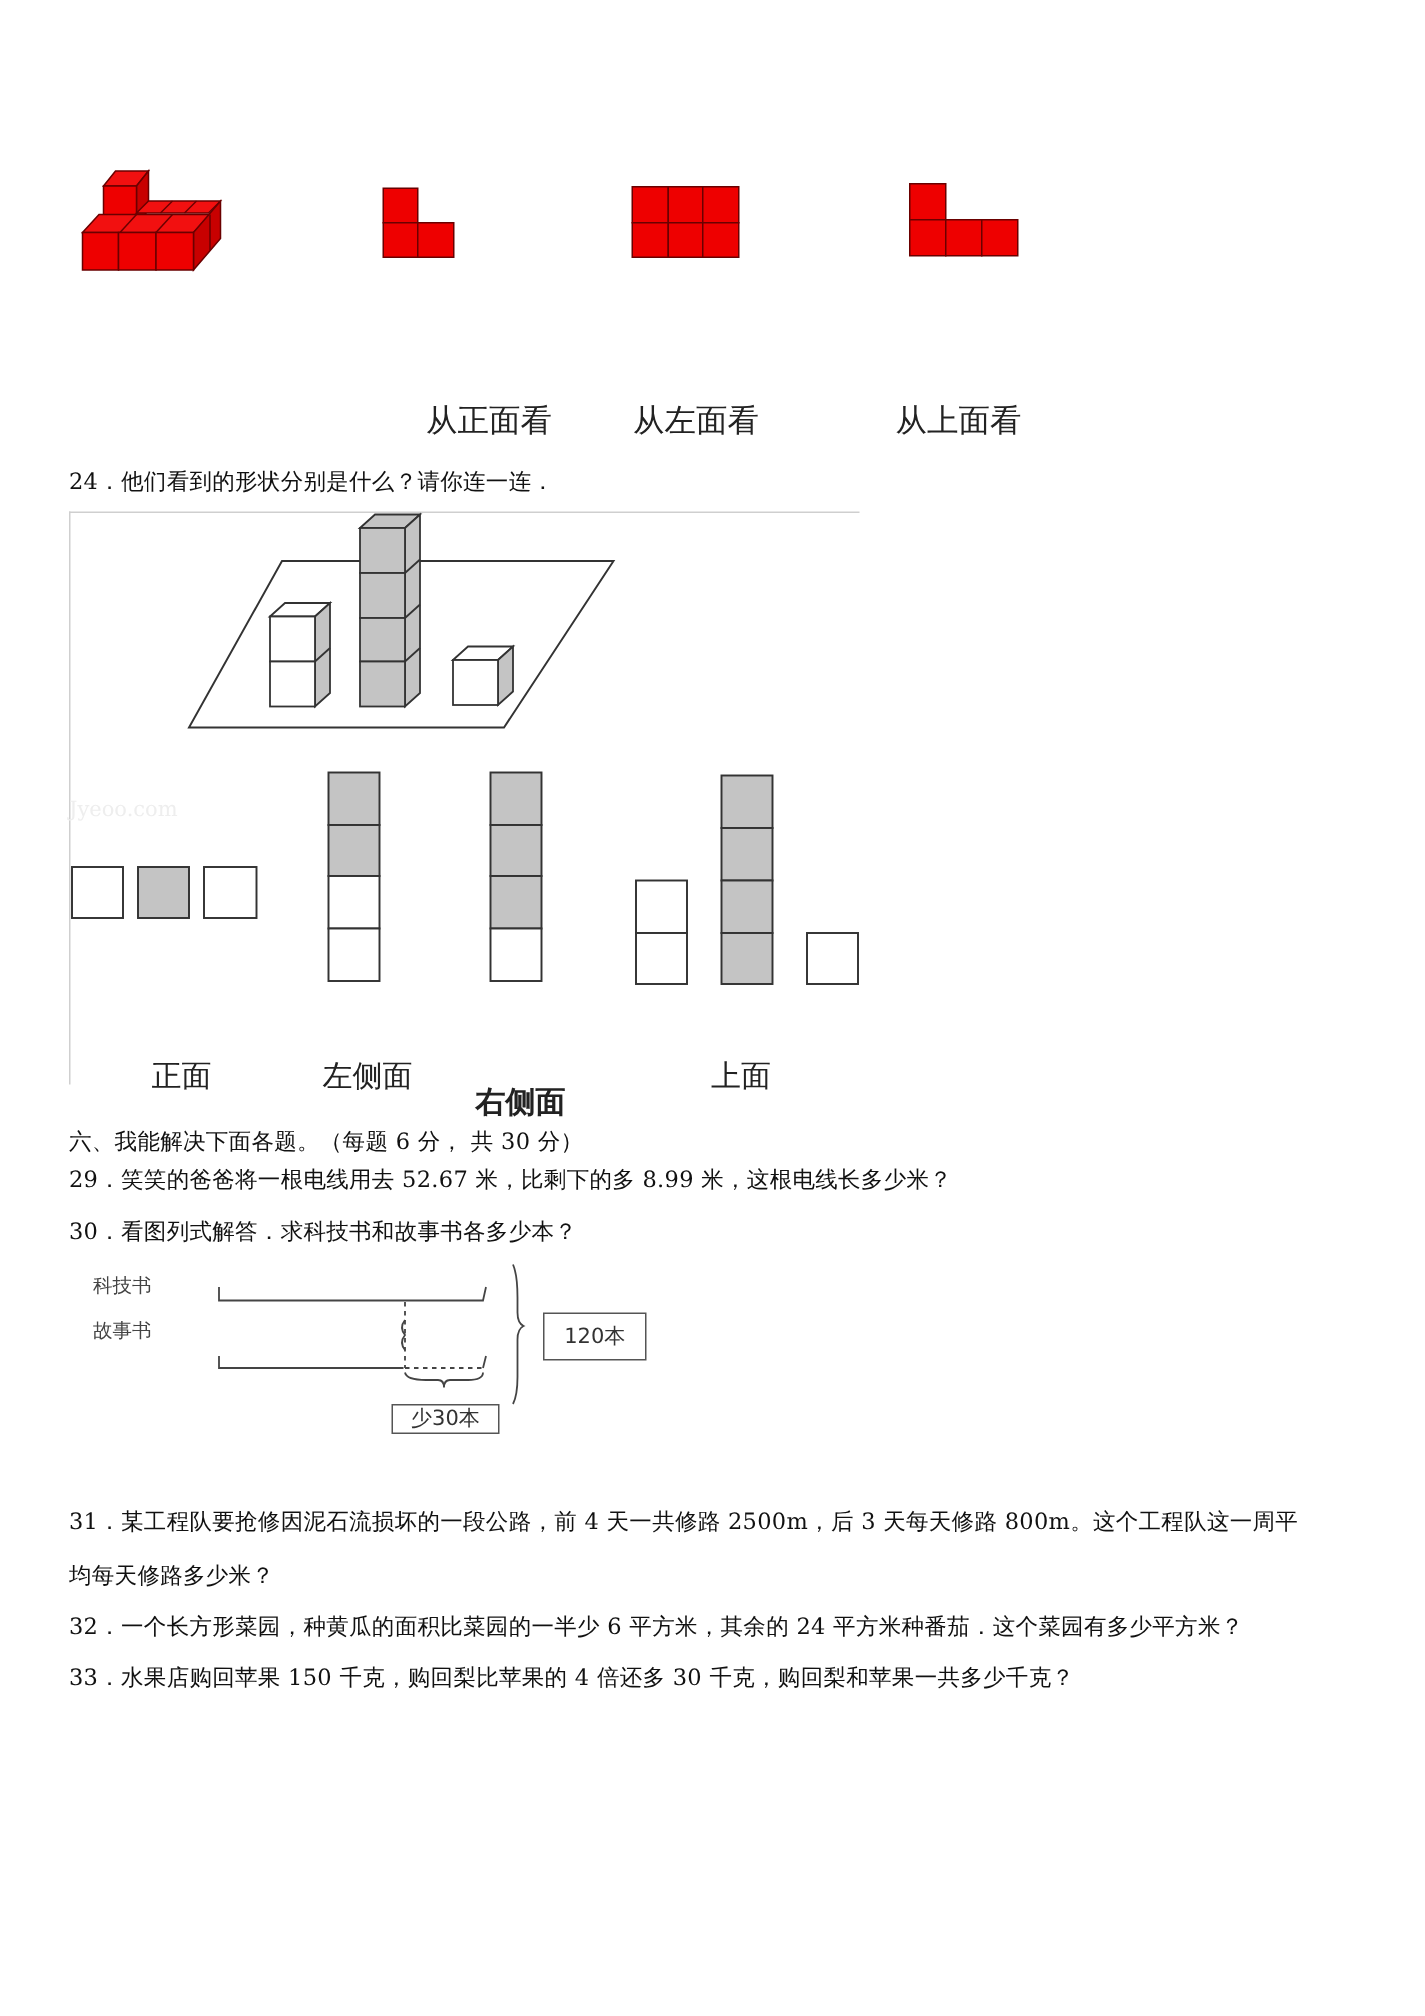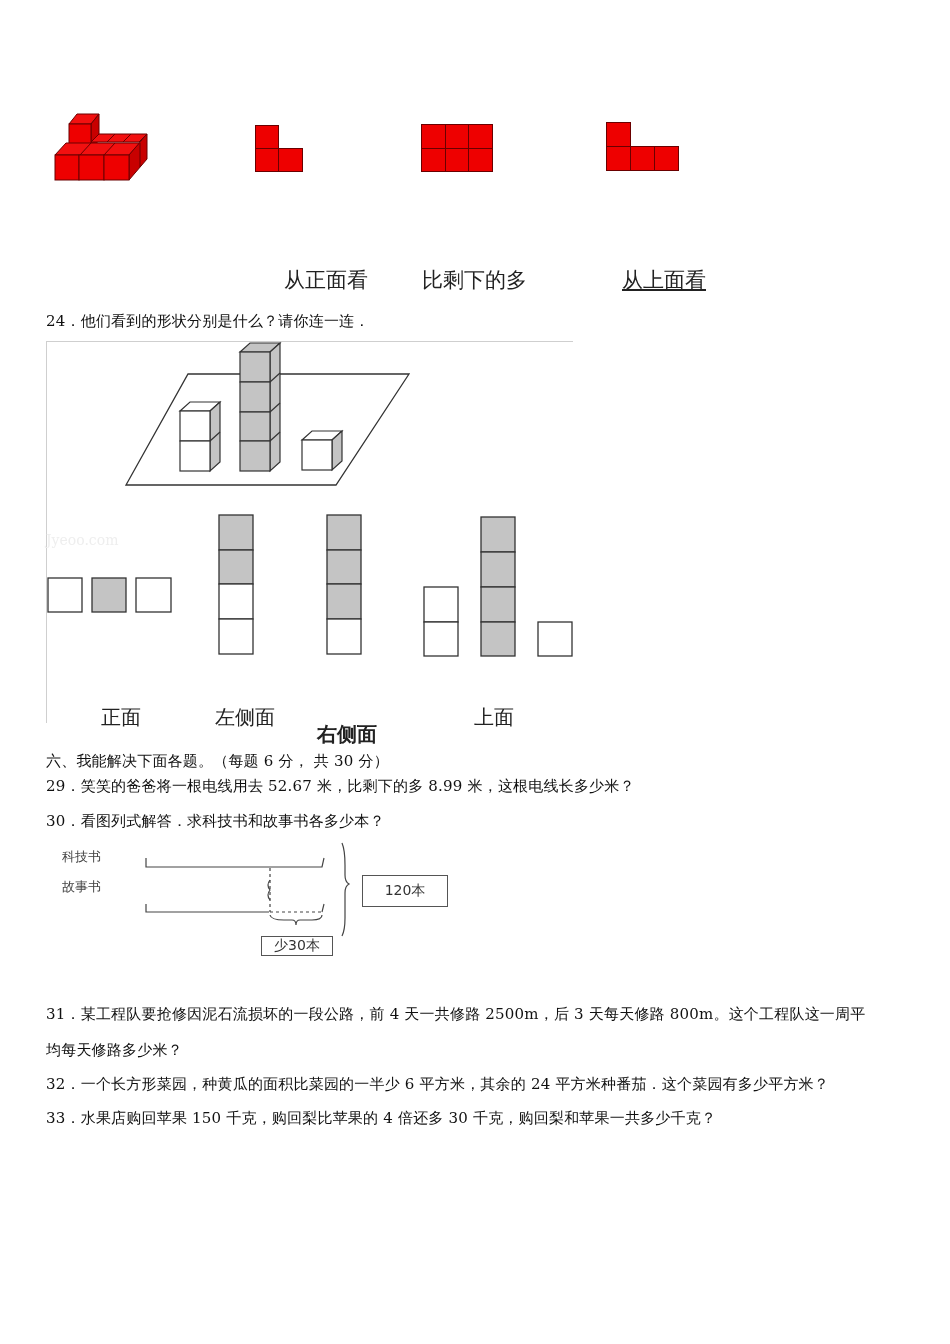--- a/index.html
+++ b/index.html
@@ -66,22 +66,22 @@
   <svg style="left:606px;top:122px;" width="73" height="49" viewBox="0 0 73 49">
     <g stroke="#6a0000" stroke-width="1" fill="#ee0000">
       <rect x="0.5" y="0.5" width="24" height="24"></rect>
       <rect x="0.5" y="24.5" width="24" height="24"></rect>
       <rect x="24.5" y="24.5" width="24" height="24"></rect>
       <rect x="48.5" y="24.5" width="24" height="24"></rect>
     </g>
   </svg>
 
   <div class="cap" style="left:259px;top:266px;margin-left:25px;">从正面看</div>
-  <div class="cap" style="left:422px;top:266px;">比剩下的多</div>
-  <div class="cap" style="left:622px;top:266px;text-decoration:underline;">从上面看</div>
+  <div class="cap" style="left:422px;top:266px;">从左面看</div>
+  <div class="cap" style="left:597px;top:266px;">从上面看</div>
 </div>
 
 <div class="q" style="top:311px;">24．他们看到的形状分别是什么？请你连一连．</div>
 
 <div>
 
   <div class="abs" style="left:46px;top:341px;width:527px;height:1px;background:#cfcfcf;"></div>
   <div class="abs" style="left:46px;top:341px;width:1px;height:382px;background:#cfcfcf;"></div>
 
   <svg style="left:0;top:0;" width="950" height="500" viewBox="0 0 950 500">
@@ -167,20 +167,20 @@
       <line x1="324" y1="904" x2="322" y2="912"></line>
       <line x1="270" y1="868" x2="270" y2="912" stroke-dasharray="3,3"></line>
       <path d="M270,880 Q266,885 270,890 Q266,895 270,900"></path>
 
       <path d="M270,915 Q271,920 284,920 L292,920 Q296,920 296,925 Q296,920 300,920 L312,920 Q322,920 322,915"></path>
 
       <path d="M342,843 Q345,850 345,865 L345,875 Q345,882 349,884 Q345,886 345,893 L345,918 Q345,930 342,936"></path>
     </g>
   </svg>
 
-  <div class="boxlabel" style="left:362px;top:875px;width:86px;height:32px;">120本</div>
+  <div class="boxlabel" style="left:362px;top:875px;width:69px;height:32px;">120本</div>
   <div class="boxlabel" style="left:261px;top:936px;width:72px;height:20px;">少30本</div>
 </div>
 
 <div class="q" style="top:1004px;">31．某工程队要抢修因泥石流损坏的一段公路，前 4 天一共修路 2500m，后 3 天每天修路 800m。这个工程队这一周平</div>
 <div class="q" style="top:1040px;">均每天修路多少米？</div>
 <div class="q" style="top:1074px;">32．一个长方形菜园，种黄瓜的面积比菜园的一半少 6 平方米，其余的 24 平方米种番茄．这个菜园有多少平方米？</div>
 <div class="q" style="top:1108px;">33．水果店购回苹果 150 千克，购回梨比苹果的 4 倍还多 30 千克，购回梨和苹果一共多少千克？</div>
 
 </body></html>

